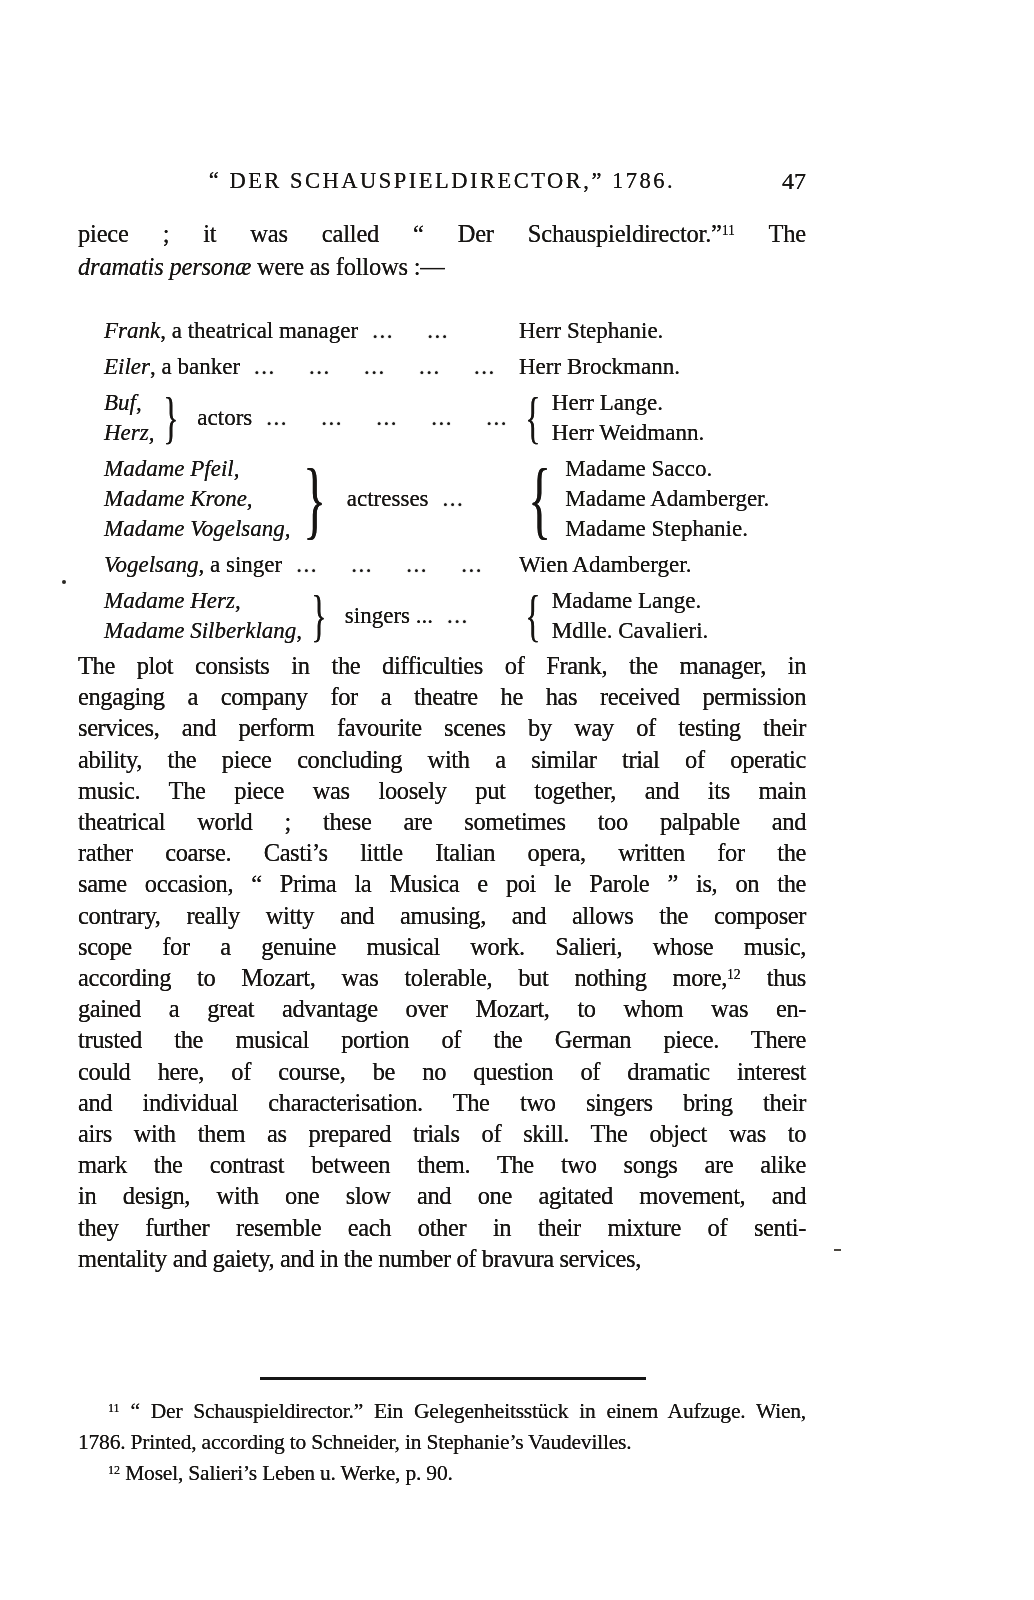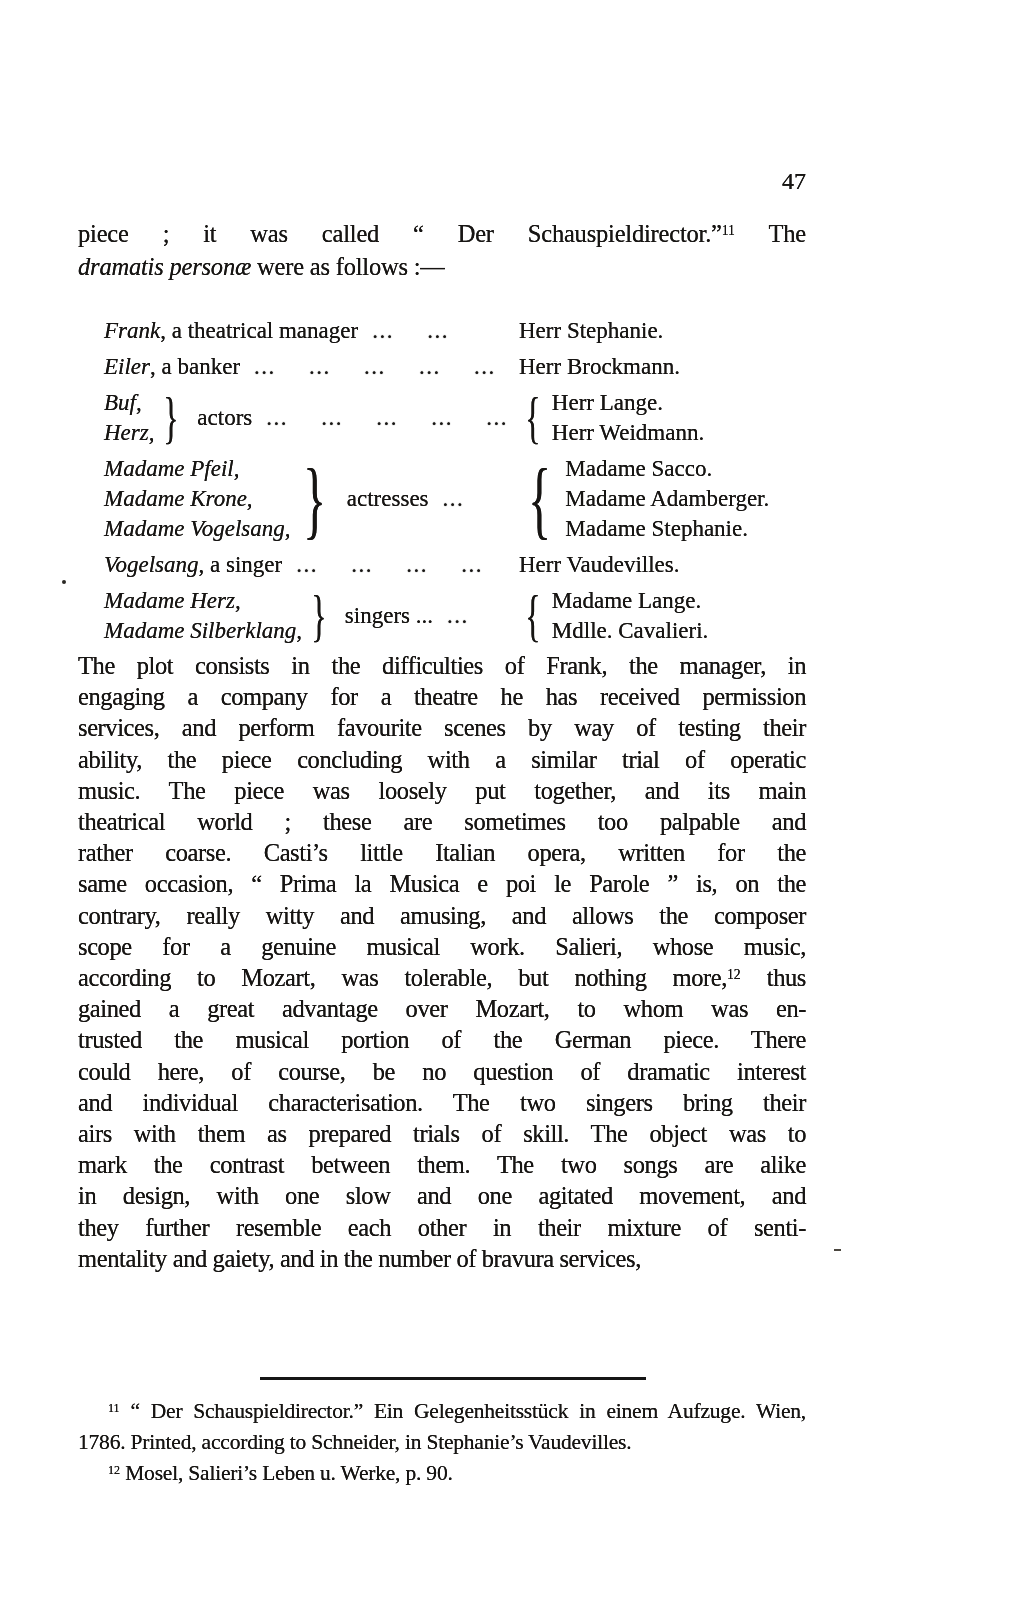--- a/index.html
+++ b/index.html
@@ -90,20 +90,21 @@
     position:absolute; left:834px; top:1249px;
     width:7px; height:2px; background:#4a463f;
   }
 </style>
 </head>
 <body>
 
 <div class="page">
 
   <div class="header-row">
+    <span>“ DER SCHAUSPIELDIRECTOR,” 1786.</span>
     <span class="pagenum">47</span>
   </div>
 
   <div class="intro">
       <div class="tline just">piece ; it was called “ Der Schauspieldirector.”<sup>11</sup> The</div>
       <div class="tline"><i>dramatis personæ</i> were as follows :—</div>
     </div>
 
   <div class="cast">
       <div class="cast-row">
@@ -172,21 +173,21 @@
       </div>
       <div class="cast-row">
         <div class="cast-left">
           <div>
             <div class="name-line"><i>Vogelsang</i>, a singer</div>
           </div>
           <span class="dots">... ... ... ...</span>
         </div>
         <div class="cast-right">
           <div>
-            <div class="perf-line">Herr Vaudevilles.</div>
+            <div class="perf-line">Wien Adamberger.</div>
           </div>
         </div>
       </div>
       <div class="cast-row">
         <div class="cast-left">
           <div>
             <div class="name-line"><i>Madame Herz,</i></div>
             <div class="name-line"><i>Madame Silberklang,</i></div>
           </div>
           <span class="brace brace-close brace-2">}</span>

